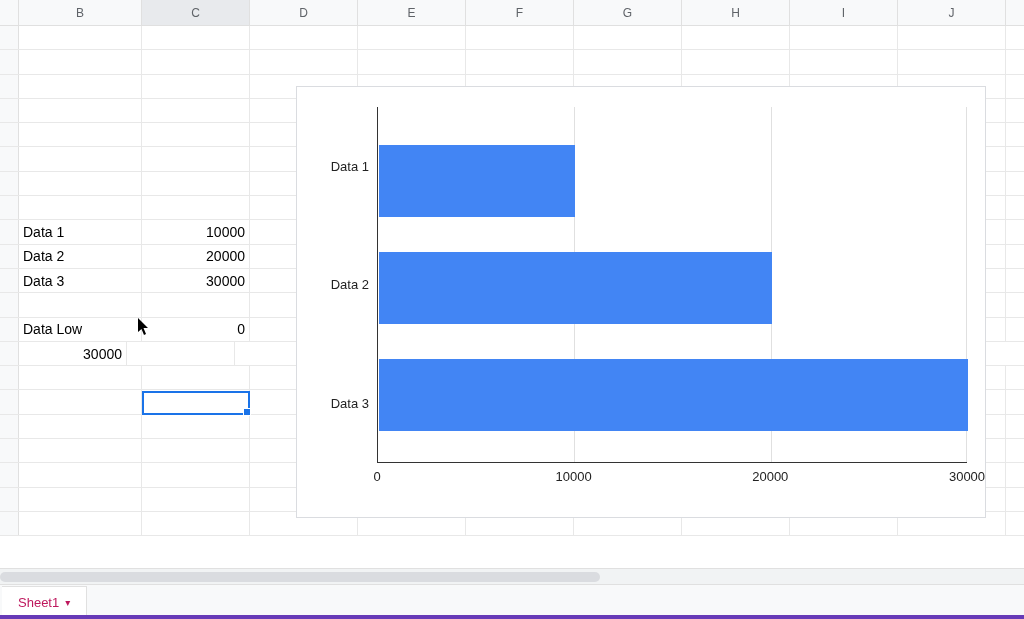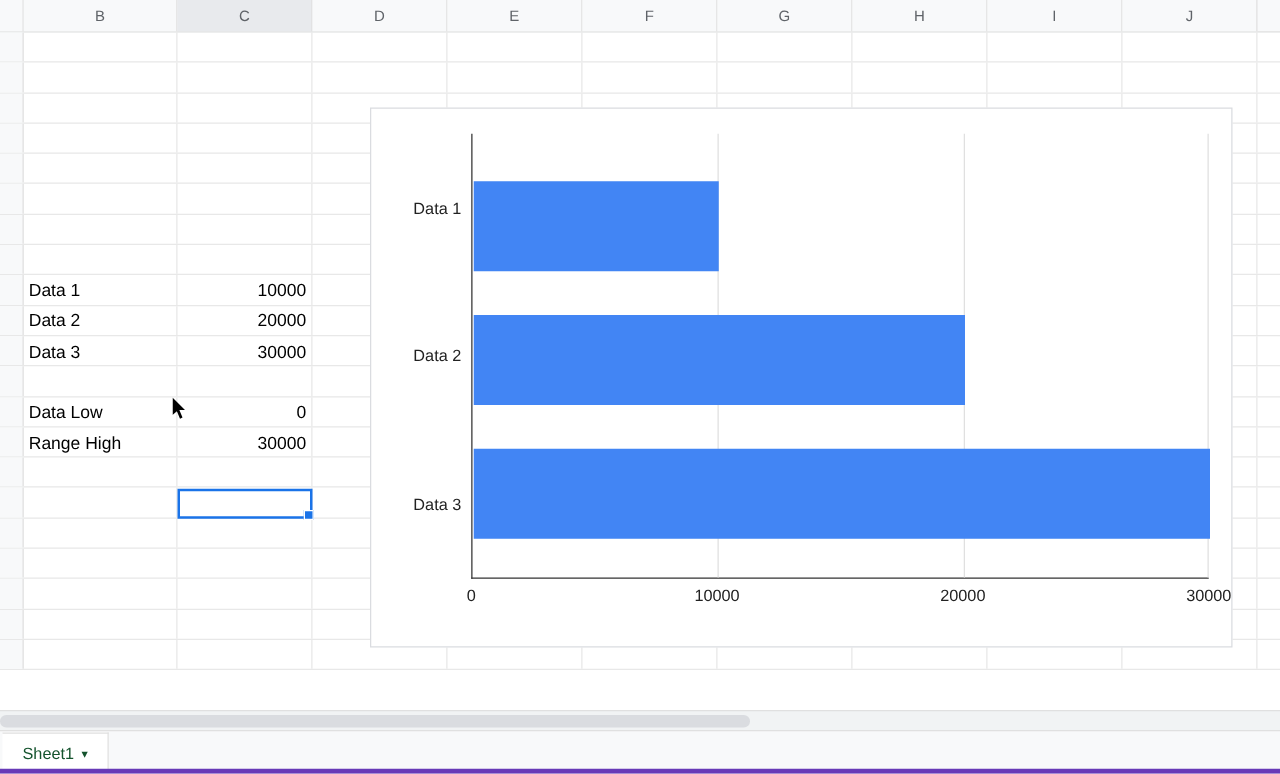--- a/index.html
+++ b/index.html
@@ -171,21 +171,21 @@
       border-top: 1px solid #e0e0e0;
       display: flex;
       align-items: center;
     }
     .sheet-tab {
       background: #fff;
       padding: 0 16px;
       height: 32px;
       display: flex;
       align-items: center;
-      color: #14532d;
+      color: #be185d;
       font-weight: 500;
       font-size: 13px;
       border-top: 1px solid #e0e0e0;
       border-right: 1px solid #e0e0e0;
       gap: 6px;
       margin-left: 2px;
     }
     .sheet-tab .caret {
       font-size: 10px;
     }
@@ -391,21 +391,20 @@
       <div class="cell col-E"></div>
       <div class="cell col-F"></div>
       <div class="cell col-G"></div>
       <div class="cell col-H"></div>
       <div class="cell col-I"></div>
       <div class="cell col-J"></div>
   </div>
 
   <div class="row">
       <div class="row-gutter"></div>
-    <div class="cell col-B left">Range High</div>
     <div class="cell col-C right">30000</div>
     <div class="cell col-D"></div>
       <div class="cell col-E"></div>
       <div class="cell col-F"></div>
       <div class="cell col-G"></div>
       <div class="cell col-H"></div>
       <div class="cell col-I"></div>
       <div class="cell col-J"></div>
   </div>
 

